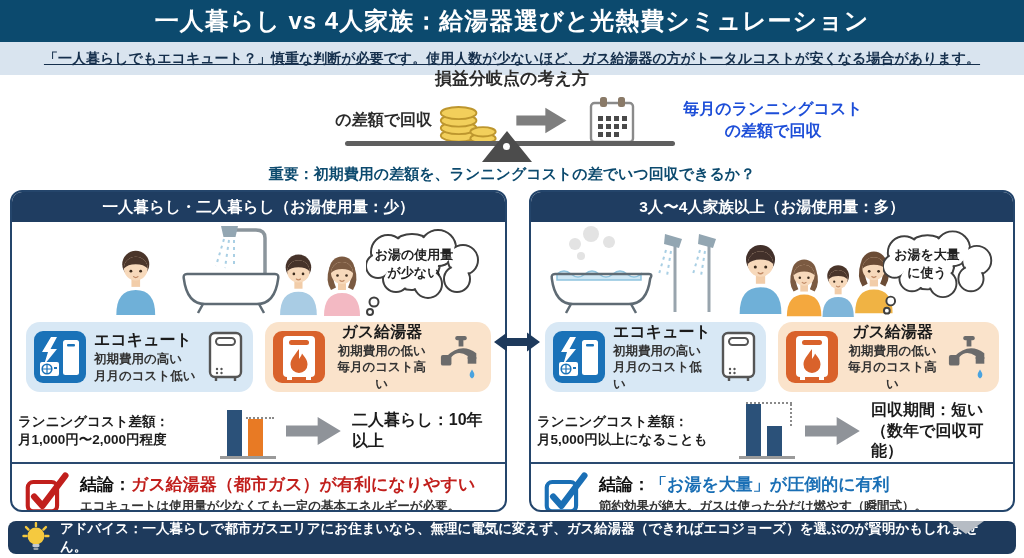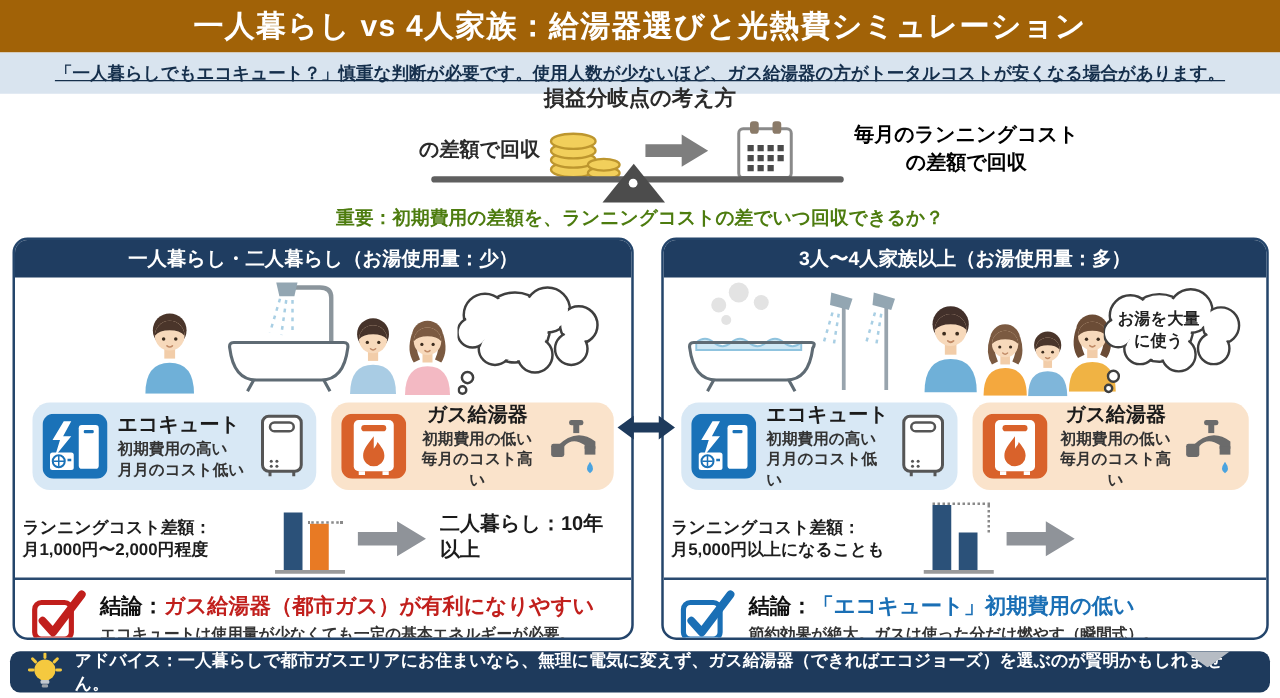--- a/index.html
+++ b/index.html
@@ -1,39 +1,39 @@
 <!DOCTYPE html>
 <html lang="ja"><head>
 <meta charset="utf-8">
 <style>
   * { margin:0; padding:0; box-sizing:border-box; }
   html,body { width:1024px; height:558px; }
   body { font-family:"Liberation Sans","DejaVu Sans",sans-serif; background:#fff; position:relative; overflow:hidden; }
   .preline { white-space:pre-line; }
 
   
-  .title-bar { position:absolute; left:0; top:0; width:1024px; height:42px; background:#a16207;
+  .title-bar { position:absolute; left:0; top:0; width:1024px; height:42px; background:#0c4a6e;
     display:flex; align-items:center; justify-content:center; }
   .title-bar h1 { color:#fff; font-size:24px; font-weight:bold; letter-spacing:1px; }
   .subtitle-bar { position:absolute; left:0; top:42px; width:1024px; height:33px; background:#d9e4ef;
     display:flex; align-items:center; justify-content:center; }
   .subtitle-bar p { color:#152f4c; font-size:14px; font-weight:bold;text-decoration:underline; }
 
   
   .be-title { position:absolute; top:67px; left:0; width:1024px; text-align:center; font-size:17px; font-weight:bold; color:#2b2b2b; }
   .be-left  { position:absolute; top:110px; left:280px; width:152px; text-align:right; font-size:16px; font-weight:bold; color:#2b2b2b; }
-  .be-right { position:absolute; top:98px; left:650px; width:246px; text-align:center; font-size:16px; font-weight:bold; color:#000000; line-height:1.35; }
+  .be-right { position:absolute; top:98px; left:650px; width:246px; text-align:center; font-size:16px; font-weight:bold; color:#1d4ed8; line-height:1.35; }
   .coins-icon    { position:absolute; left:438px; top:97px; }
   .be-arrow-icon { position:absolute; left:516px; top:106px; }
   .calendar-icon { position:absolute; left:589px; top:96px; }
   .seesaw-bar { position:absolute; left:345px; top:141px; width:330px; height:5px; background:#5f5f5f; border-radius:3px; }
   .fulcrum { position:absolute; left:482px; top:131px; width:0; height:0;
     border-left:25px solid transparent; border-right:25px solid transparent; border-bottom:31px solid #4c4c4c; }
   .fulcrum-dot { position:absolute; left:503px; top:143px; width:7px; height:7px; background:#fff; border-radius:50%; }
-  .be-important { position:absolute; top:165px; left:0; width:1024px; text-align:center; font-size:15px; font-weight:bold; color:#4d7c0f; }
+  .be-important { position:absolute; top:165px; left:0; width:1024px; text-align:center; font-size:15px; font-weight:bold; color:#0c4a6e; }
 
   
   .panel { position:absolute; top:190px; height:322px; background:#fff; border:2.5px solid #24456b; border-radius:12px;
     display:flex; flex-direction:column; overflow:hidden; }
   .panel-left  { left:10px;  width:497px; }
   .panel-right { left:529px; width:486px; }
   .panel-header { height:30px; background:#1f3d61; color:#fff; font-size:15.5px; font-weight:bold;
     display:flex; align-items:center; justify-content:center; flex:none; }
   .illustration { position:relative; height:96px; flex:none; }
   .illustration svg.scene { position:absolute; left:50%; top:0; transform:translateX(-50%); }
@@ -257,20 +257,22 @@
             <line x1="50" y1="18" x2="46" y2="46"></line>
             <line x1="55" y1="18" x2="55" y2="46"></line>
         </g>
         <path d="M8 52 q-4 0 -3.2 4.5 Q8 82 26 82 h52 q18 0 21.2 -25.5 Q100 52 96 52 Z" fill="#fff" stroke="#5f6b74" stroke-width="2.5"></path>
         <path d="M24 82 l-5 9 M80 82 l5 9" stroke="#5f6b74" stroke-width="2.5"></path>
       </g>
       <use href="#person-m" width="44" height="62" transform="translate(252,30) scale(1.02)" style="--hair:#46332a;--shirt:#a9cce4"></use>
       <use href="#person-f" width="44" height="62" transform="translate(296,32)" style="--hair:#7b5a41;--shirt:#f3b9c3"></use>
       <use href="#cloud-bubble" width="120" height="96" x="342" y="2"></use>
     </svg>
+    <div class="bubble-text preline">お湯の使用量
+が少ない</div>
   </div>
 
   <div class="options">
     <div class="option option-eco">
       <svg width="52" height="52">
           <use href="#eco-badge"></use>
         </svg>
       <div class="option-text">
         <div class="option-name">エコキュート</div>
         <div class="option-desc preline">初期費用の高い
@@ -400,31 +402,33 @@
     <div class="mini-chart">
       <div class="bar bar1" style="height: 52px; background-color: rgb(43, 81, 121);"></div>
       <div class="bar bar2" style="height: 30px; background-color: rgb(43, 81, 121);"></div>
       <div class="dot-h"></div>
       <div class="dot-v"></div>
       <div class="baseline"></div>
     </div>
     <svg class="run-arrow" width="56" height="32" fill="#8f9399">
         <use href="#block-arrow"></use>
       </svg>
+    <div class="payback preline">回収期間：短い
+（数年で回収可能）</div>
   </div>
 
   <div class="conclusion">
     <span class="check-wrap" style="color: rgb(26, 111, 181);">
       <svg width="46" height="44">
           <use href="#checkbox"></use>
         </svg>
     </span>
     <div>
       <div class="conclusion-line">
-        <span>結論：</span><span style="color: rgb(26, 111, 181);">「エコキュート」初期費用の低い</span>
+        <span>結論：</span><span style="color: rgb(26, 111, 181);">「お湯を大量」が圧倒的に有利</span>
       </div>
       <div class="conclusion-note">節約効果が絶大。ガスは使った分だけ燃やす（瞬間式）。</div>
     </div>
   </div>
 </section>
 
 <footer class="advice-bar">
   <svg width="28" height="32">
       <use href="#bulb"></use>
     </svg>

